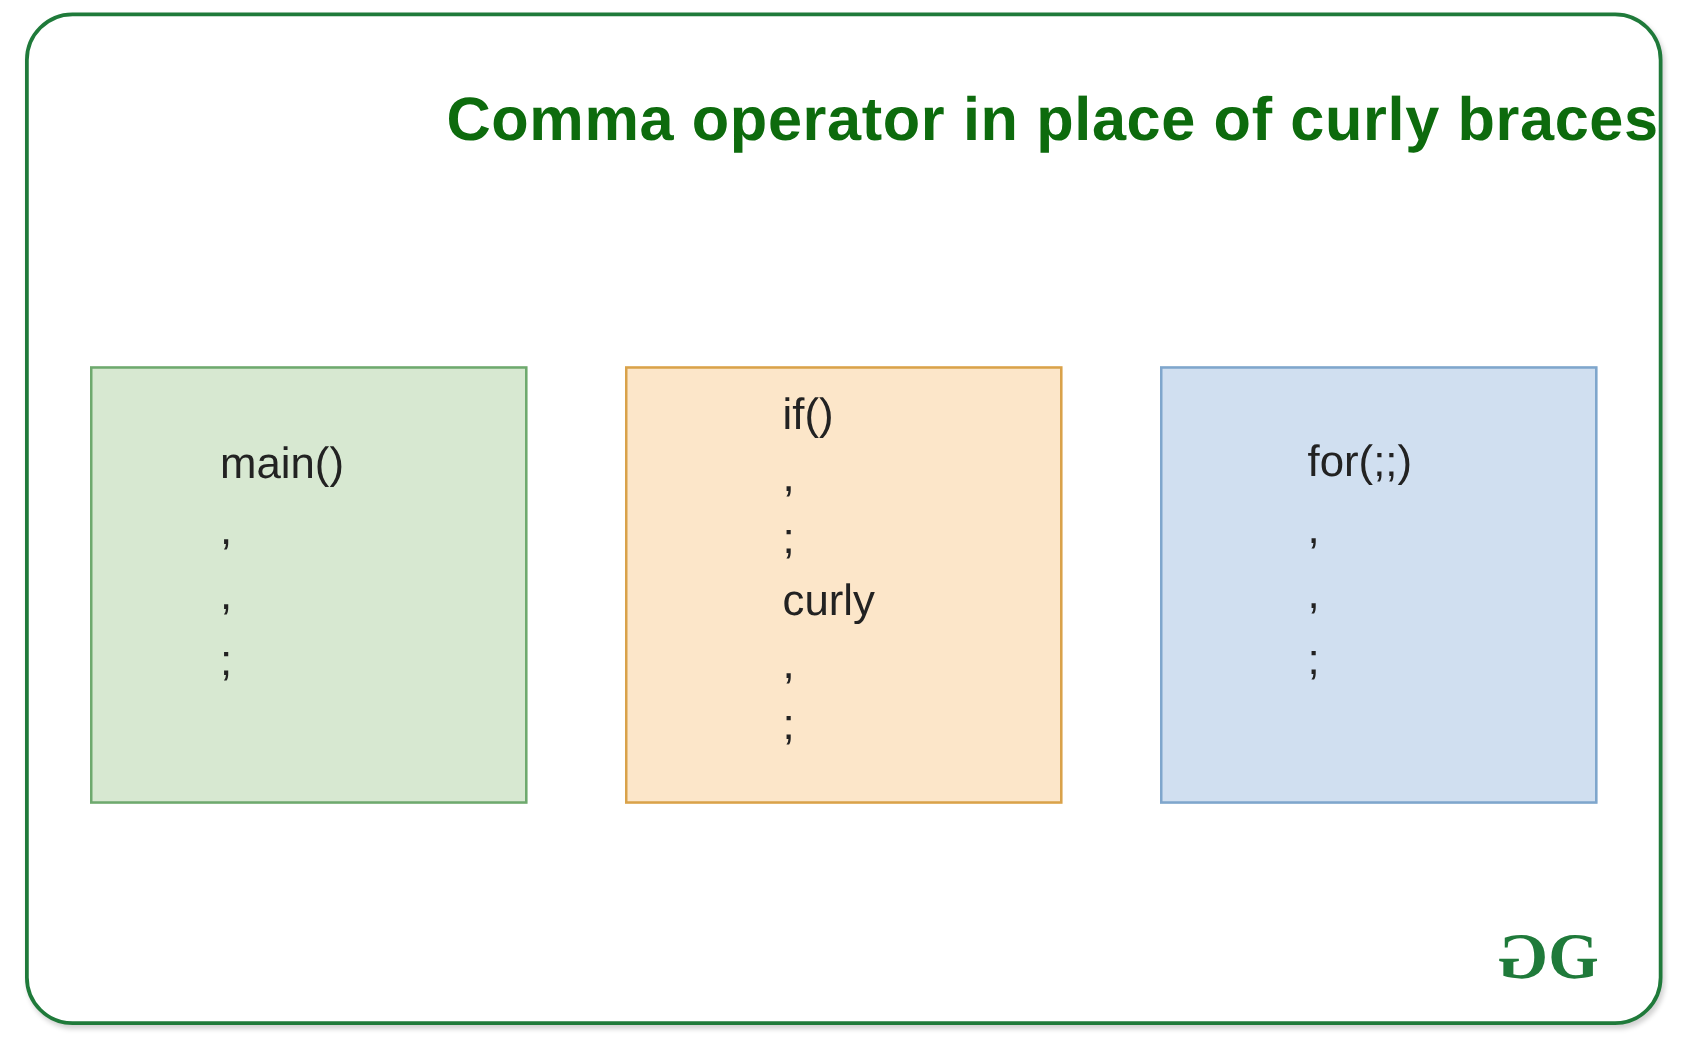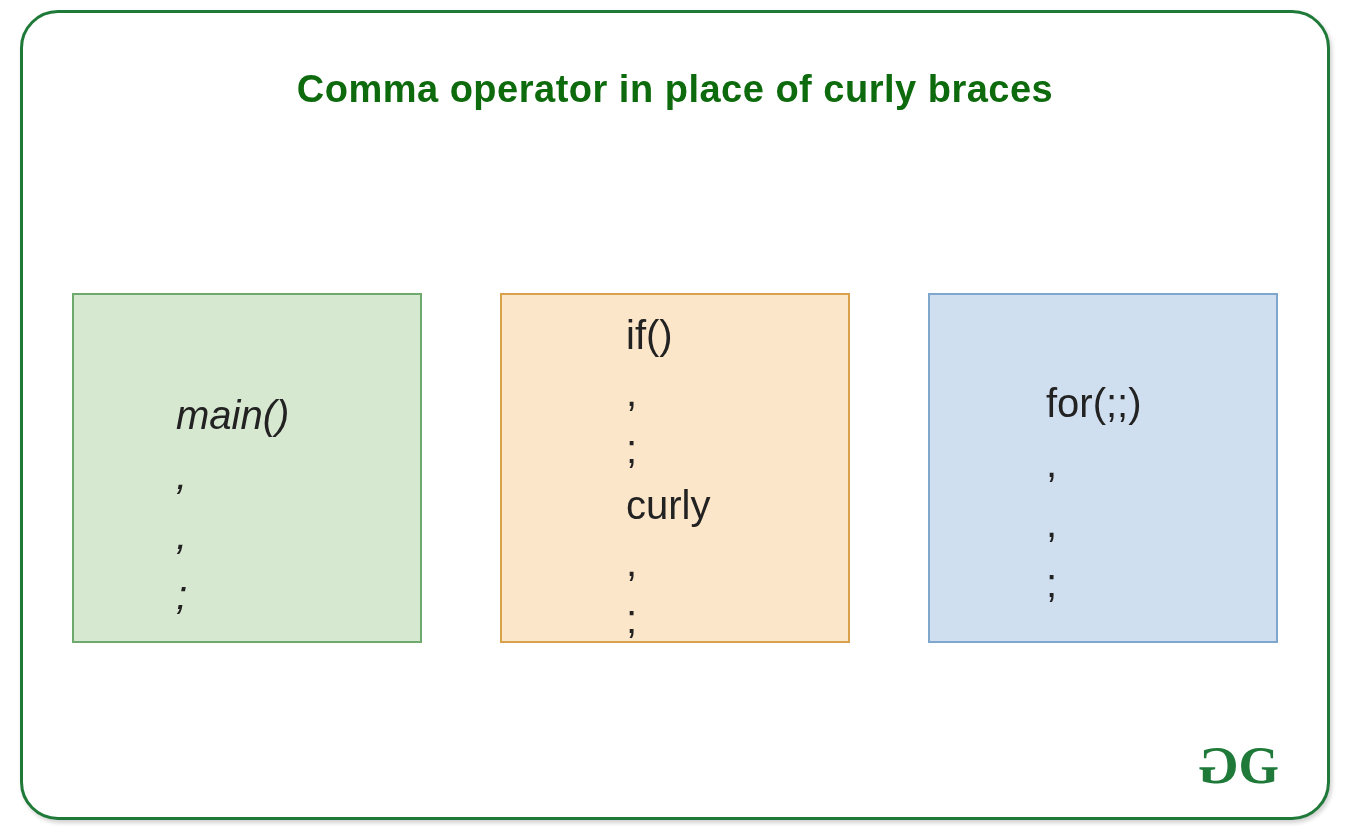--- a/index.html
+++ b/index.html
@@ -17,51 +17,51 @@
     left: 20px;
     top: 10px;
     width: 1310px;
     height: 810px;
     border: 3px solid #1f7a3a;
     border-radius: 38px;
     box-shadow: 2px 3px 4px rgba(0,0,0,0.18);
     background: #fff;
   }
   .title {
-    text-align: center;
+    text-align: right;
     color: #0d6b0d;
     font-weight: 700;
-    font-size: 38px;
+    font-size: 49px;
     margin-top: 55px;
     letter-spacing: 0.5px;
   }
   .boxes {
     position: absolute;
     top: 280px;
     left: 0;
     right: 0;
     display: flex;
     justify-content: center;
   }
   .box {
     width: 350px;
     height: 350px;
     border-width: 2px;
     border-style: solid;
     padding: 20px 0 0 102px;
-    font-size: 40px;
+    font-size: 35px;
     line-height: 1.5;
     color: #222;
     margin: 0 39px;
   }
   .box-green  { background: #d7e8d1; border-color: #6ea96e; }
   .box-orange { background: #fce6c9; border-color: #d9a24a; padding-left: 124px; padding-top:12px; line-height:1.42; }
   .box-blue   { background: #d0dff0; border-color: #7fa6cc; padding-left: 116px; }
-  .box-green   { padding-top: 90px; font-style: italic; }
-  .box-blue    { padding-top: 78px; }
+  .box-green   { padding-top: 50px; }
+  .box-blue    { padding-top: 49px; }
   .logo {
     position: absolute;
     right: 50px;
     bottom: 22px;
     font-family: Georgia, 'Times New Roman', serif;
     font-size: 52px;
     color: #1f7a3a;
     font-weight: 600;
     letter-spacing: -2px;
   }

